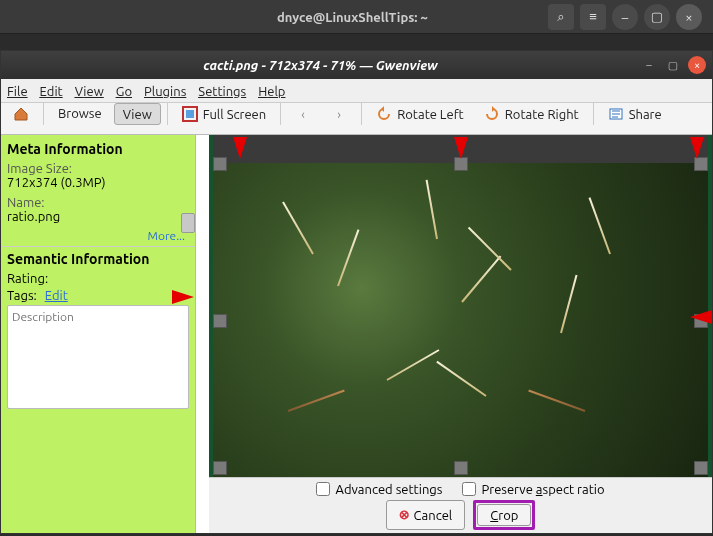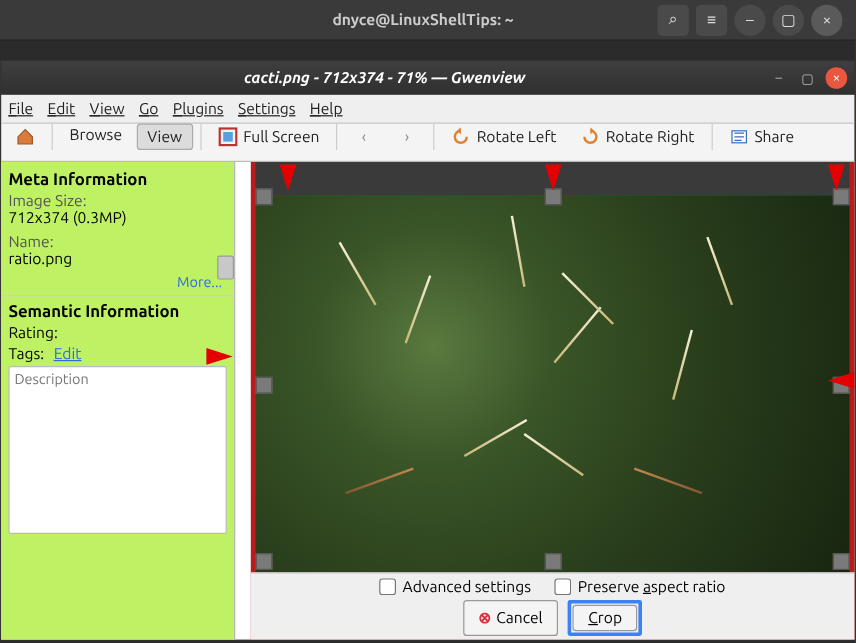--- a/index.html
+++ b/index.html
@@ -38,42 +38,42 @@
 
 .body { display: flex; height: 398px; background: #fff; }
 .sidebar { width: 195px; background: #bef264; border-right: 1px solid #b8b8b8; padding: 4px 6px; overflow: hidden; position: relative; }
 .sidebar h4 { font-size: 14px; font-weight: bold; margin: 2px 0 4px 0; }
 .sidebar .lbl { color: #555; font-size: 13px; }
 .sidebar .val { color: #000; font-size: 13px; margin-bottom: 6px; }
 .sidebar .more { color: #2a6fd6; text-align: right; font-size: 12px; padding-right: 4px; }
 .sidebar hr { border: none; border-top: 1px solid #ccc; margin: 4px -6px; }
 .sidebar .row { display: flex; gap: 8px; align-items: center; font-size: 13px; margin: 3px 0; }
 .sidebar .link { color: #2a6fd6; text-decoration: underline; cursor: pointer; }
-.sidebar textarea { width: 100%; height: 140px; border: 1px solid #bbb; border-radius: 2px; padding: 4px; font-size: 12px; resize: none; color: #555; }
-
-.viewer { flex: 1; background: #b91c1c; position: relative; display: flex; flex-direction: column; margin-left: 13px; }
+.sidebar textarea { width: 100%; height: 104px; border: 1px solid #bbb; border-radius: 2px; padding: 4px; font-size: 12px; resize: none; color: #555; }
+
+.viewer { flex: 1; background: #14532d; position: relative; display: flex; flex-direction: column; margin-left: 13px; }
 .canvas { flex: 1; position: relative; overflow: hidden; }
 .image-area { position: absolute; left: 4px; right: 4px; top: 28px; bottom: 56px; }
 .image { position: absolute; inset: 0; background:
   radial-gradient(circle at 30% 40%, #5a7a3f 0%, #3a5528 25%, #2a3f1c 55%, #182510 100%);
   overflow: hidden;
 }
 .spine { position: absolute; width: 2px; height: 60px; background: linear-gradient(#f5f0d8, #c8b878); transform-origin: bottom center; }
 .darktop { position:absolute; left:4px; right:4px; top:0; height:28px; background:#3a3a3a; }
 .darkbot { position:absolute; left:4px; right:4px; bottom:28px; height:28px; background:#3a3a3a; }
 .handle { position: absolute; width: 14px; height: 14px; background: #7a7a7a; border: 1px solid #555; }
 
 .optbar { position: absolute; bottom: 0; left: 0; right: 0; height: 56px; background: #efefef; border-top: 1px solid #ccc; display: flex; flex-direction: column; align-items: center; justify-content: center; gap: 4px; }
 .optrow { display: flex; align-items: center; gap: 20px; font-size: 13px; }
 .optrow label { display: flex; align-items: center; gap: 5px; cursor: pointer; }
 .optrow input[type=checkbox] { width: 14px; height: 14px; }
 .btnrow { display: flex; gap: 8px; }
 .btn { padding: 3px 12px; border: 1px solid #999; border-radius: 3px; background: #f4f4f4; cursor: pointer; display: flex; align-items: center; gap: 4px; font-size: 13px; }
 .btn.cancel .x { color: #d9333f; font-weight: bold; }
-.hlbox { border: 3px solid #3b82f6; padding: 1px; border-radius: 2px; }
+.hlbox { border: 3px solid #a21caf; padding: 1px; border-radius: 2px; }
 
 .red-arrow { position: absolute; width: 0; height: 0; pointer-events:none; }
 .red-arrow.down { border-left: 7px solid transparent; border-right: 7px solid transparent; border-top: 22px solid #e40000; }
 .red-arrow.up { border-left: 7px solid transparent; border-right: 7px solid transparent; border-bottom: 22px solid #e40000; }
 .red-arrow.right { border-top: 7px solid transparent; border-bottom: 7px solid transparent; border-left: 22px solid #e40000; }
 .red-arrow.left { border-top: 7px solid transparent; border-bottom: 7px solid transparent; border-right: 22px solid #e40000; }
 
 .scroll-knob { position: absolute; right: 0; width: 14px; height: 20px; background: #c8c8c8; border: 1px solid #999; border-radius: 2px; }
 </style>
 </head>

